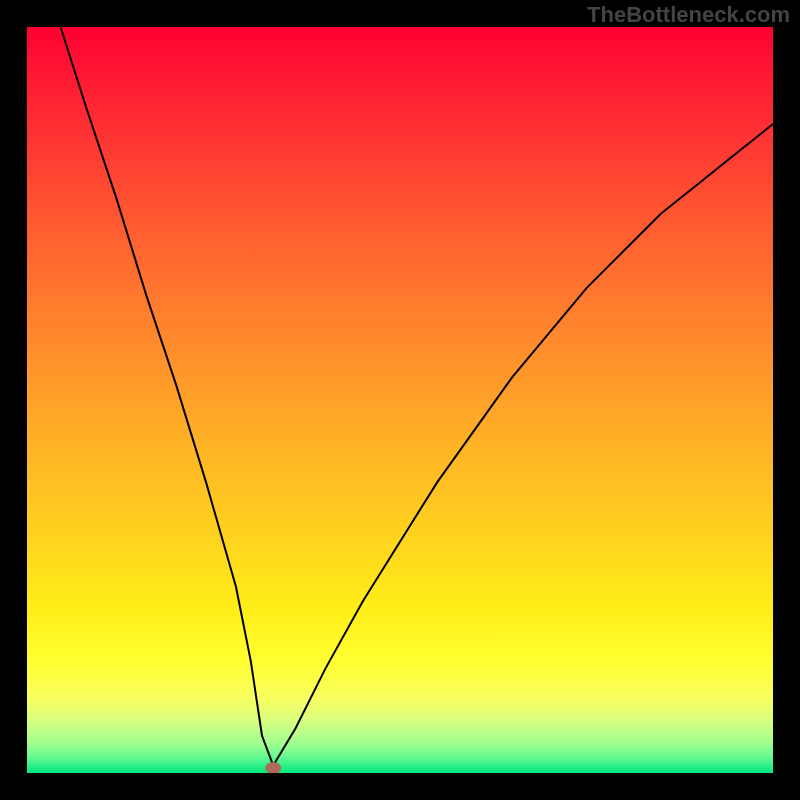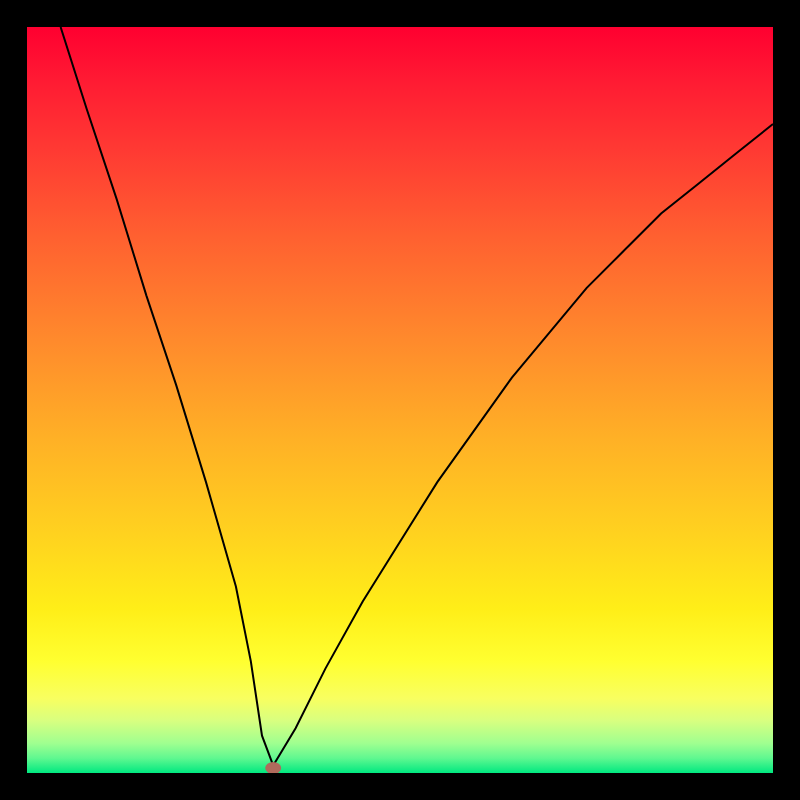--- a/index.html
+++ b/index.html
@@ -56,20 +56,21 @@
     fill: none;
   }
   .marker {
     fill: #b06a5c;
   }
 </style>
 </head>
 <body>
 
 <div class="chart-container">
+  <div class="watermark">TheBottleneck.com</div>
   <div class="plot-area">
     <svg class="curve" viewBox="0 0 746 746" preserveAspectRatio="none">
       <path class="curve-path" d="M 33.6 0
            L 59.7 82
            L 89.5 171.6
            L 119.4 268.6
            L 149.2 358.1
            L 179 455.1
            L 208.9 559.5
            L 223.8 634.1

